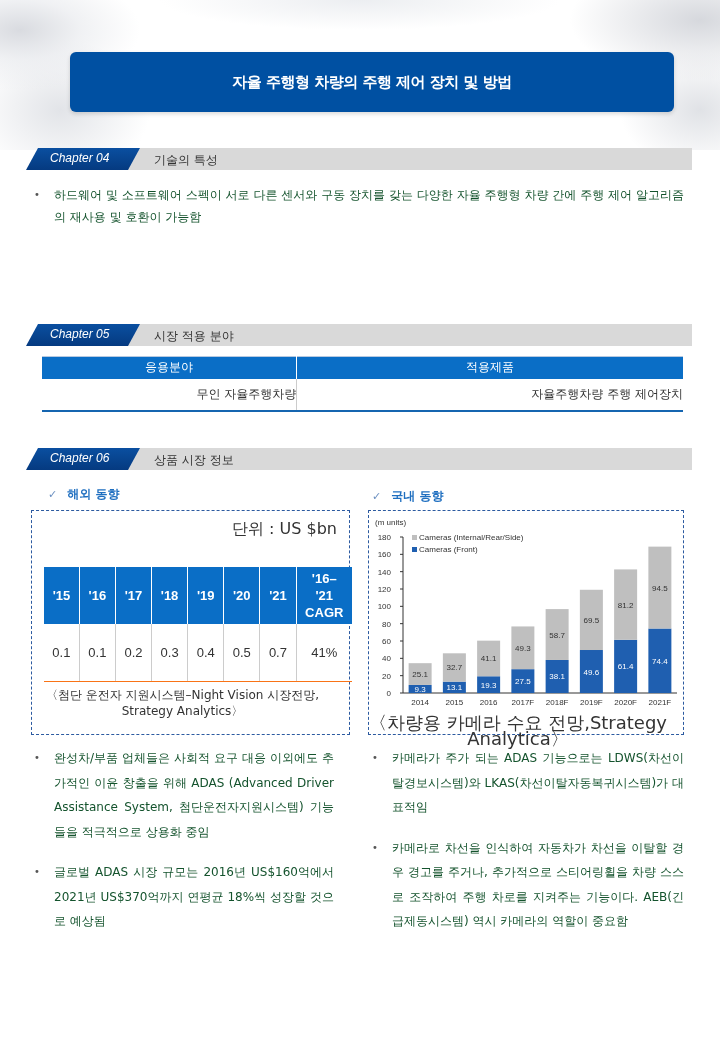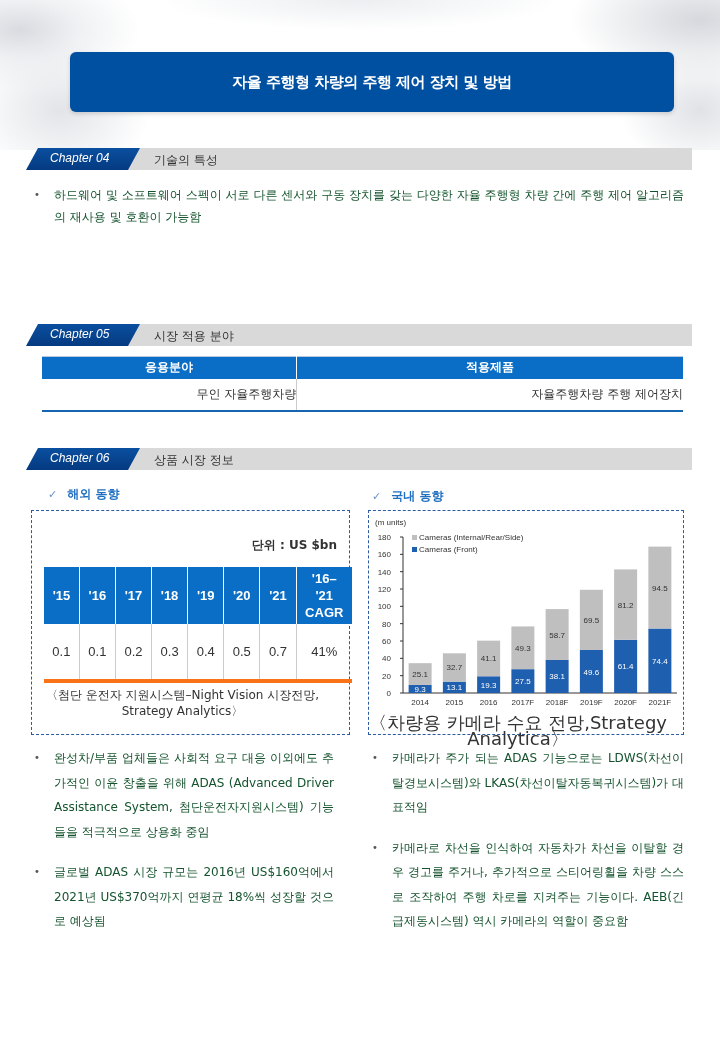--- a/index.html
+++ b/index.html
@@ -24,35 +24,35 @@
     background: linear-gradient(#0a4fa0, #053a80);
     clip-path: polygon(12px 0, 114px 0, 102px 22px, 0 22px); }
   .chapter .tag span { position: absolute; left: 24px; top: 3px; color: #fff; font-style: italic; font-size: 12px; font-family: "Liberation Sans", sans-serif; }
   .chapter .label { position: absolute; left: 128px; top: 4px; font-size: 12px; color: #333; }
 
   .bullets { position: absolute; font-size: 12px; color: #14532d; line-height: 22px; }
   .bullets .item { position: relative; padding-left: 24px; margin-bottom: 16px; text-align: justify; }
   .bullets .item::before { content: "•"; position: absolute; left: 4px; top: 0; font-size: 10px; color: #555; }
 
   .app-table { position: absolute; left: 42px; top: 356px; width: 641px; border-collapse: collapse; font-size: 12px; }
-  .app-table th { background: #0a6ec6; color: #fff; height: 22px; font-weight: bold; border-right: 1px solid #fff; border-top: 1px solid #b7c9e0; }
+  .app-table th { background: #0a6ec6; color: #fff; height: 22px; font-weight: normal; border-right: 1px solid #fff; border-top: 1px solid #b7c9e0; }
   .app-table th:last-child { border-right: none; }
   .app-table td { height: 32px; text-align: right; color: #333; border-bottom: 2px solid #1565b0; }
   .app-table td:first-child { border-right: 1px solid #ccc; }
 
   .subhead { position: absolute; font-size: 12px; font-weight: bold; color: #1f6fc0; }
   .subhead .check { color: #6a8fc0; font-weight: normal; margin-right: 10px; font-size: 11px; }
 
   .dbox { position: absolute; border: 1px dashed #2c5aa0; }
 
-  .unit { position: absolute; right: 12px; top: 26px; font-size: 12px; color: #333; font-weight: bold; }
+  .unit { position: absolute; right: 12px; top: 8px; font-size: 16px; color: #333; }
   .ytable { position: absolute; left: 12px; top: 56px; width: 308px; border-collapse: collapse; font-family: "Liberation Sans", sans-serif; }
   .ytable th { background: #0a6ec6; color: #fff; font-size: 13px; font-weight: bold; height: 57px; border-right: 1px solid #fff; padding: 0 2px; line-height: 17px; }
   .ytable th:last-child { border-right: none; text-align: center; }
-  .ytable td { font-size: 13px; text-align: center; height: 57px; border-right: 1px solid #ccc; color: #333; border-bottom: 4px solid #f97316; }
+  .ytable td { font-size: 13px; text-align: center; height: 57px; border-right: 1px solid #ccc; color: #333; border-bottom: 1px solid #f97316; }
   .ytable td:last-child { border-right: none; }
   .source { position: absolute; left: 0; right: 16px; text-align: center; font-size: 12px; color: #333; line-height: 16px; }
 
   .chart-svg text { font-family: "Liberation Sans", sans-serif; }
 </style>
 </head>
 <body>
 
 <div class="clouds"></div>
 

